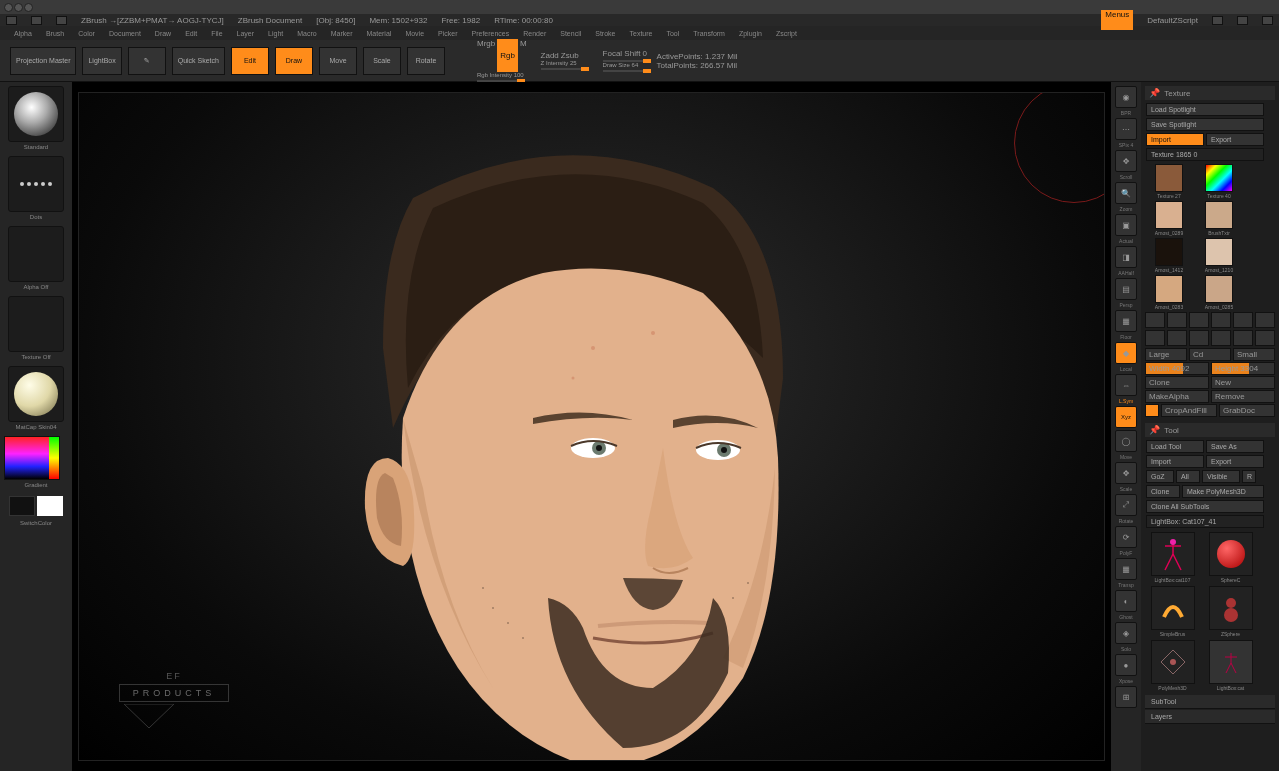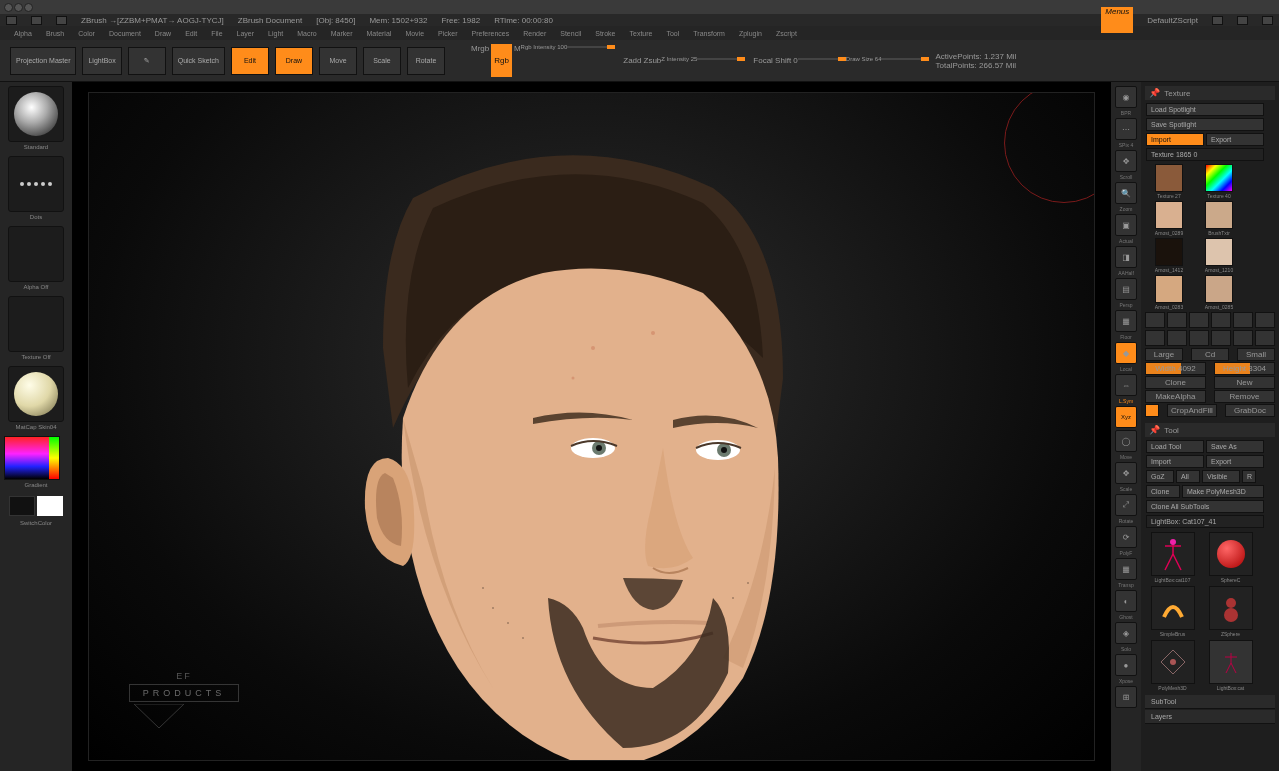--- a/index.html
+++ b/index.html
@@ -5,52 +5,52 @@
 * { margin:0; padding:0; box-sizing:border-box; font-family:Verdana,Arial,sans-serif; font-size:8px; color:#999; user-select:none; }
 body { background:#1a1a1a; width:1279px; height:771px; overflow:hidden; position:relative; }
 
 
 .titlebar { height:14px; background:#3a3a3a; display:flex; align-items:center; }
 .titlebar .dots { display:flex; gap:1px; margin-left:4px; }
 .titlebar .dots span { width:9px; height:9px; border-radius:50%; background:#555; border:1px solid #222; }
 
 
 .infobar { height:12px; background:#282828; display:flex; align-items:center; padding:0 6px; gap:14px; font-size:7px; color:#888; }
-.infobar .orange { background:#ff8c1a; color:#111; padding:0 4px; height:26px; line-height:10px;font-style:italic; }
+.infobar .orange { background:#ff8c1a; color:#111; padding:0 4px; height:20px; line-height:10px; }
 .infobar .tiny { width:11px; height:9px; background:#444; border:1px solid #111; }
 
 
 .menubar { height:14px; background:#252525; display:flex; align-items:center; padding:0 10px; gap:6px; }
 .menubar span { color:#888; font-size:7px; padding:1px 4px; cursor:pointer; }
 
 
 .toolbar { height:42px; background:#2a2a2a; border-bottom:1px solid #111; display:flex; align-items:center; padding:0 10px; gap:6px; }
 .tbtn { background:#333; border:1px solid #111; padding:2px 5px; font-size:7px; color:#aaa; height:28px; display:flex; flex-direction:column; justify-content:center; align-items:center; min-width:38px; }
 .tbtn.on { background:#ff8c1a; color:#111; }
-.tslider { display:flex; flex-direction:row; font-size:7px; color:#aaa; margin-left:2px; }
+.tslider { display:flex; flex-direction:column; font-size:7px; color:#aaa; margin-left:8px; }
 .tslider .bar { width:48px; height:2px; background:#444; margin-top:2px; position:relative; }
 .tslider .bar::after { content:''; position:absolute; right:0; width:8px; height:4px; background:#ff8c1a; top:-1px; }
 .tstat { font-size:7px; color:#888; }
 
 
 .main { display:flex; height:calc(100% - 82px); }
 
 
 .left { width:72px; background:#252525; padding:4px 4px; display:flex; flex-direction:column; gap:2px; }
 .left .slot { width:56px; height:56px; background:#1c1c1c; border:1px solid #111; border-radius:3px; margin:0 auto; display:flex; align-items:center; justify-content:center; overflow:hidden; }
 .left .label { font-size:6px; color:#888; text-align:center; height:10px; }
 .brush-thumb { width:44px; height:44px; border-radius:50%; background:radial-gradient(circle at 40% 35%,#fff,#aaa 40%,#444 80%); }
 .stroke-dots { display:flex; gap:3px; } .stroke-dots i{ width:4px;height:4px;border-radius:50%;background:#ccc; }
 .matcap-ball { width:44px;height:44px;border-radius:50%;background:radial-gradient(circle at 35% 30%,#fffde8,#e0d8a8 50%,#6b6440 100%); }
 .colorpick { width:56px; height:44px; background:linear-gradient(to bottom,#f22,#f2f 40%,#22f 70%,#000); position:relative; border:1px solid #111;}
 .colorpick::before{content:'';position:absolute;right:0;top:0;width:10px;height:100%;background:linear-gradient(to bottom,#0f0,#ff0,#f00);}
 .swatches{display:flex;gap:2px;margin:2px auto;} .swatches div{width:26px;height:20px;} .sw-b{background:#111;border:1px solid #333;} .sw-w{background:#fff;}
 
 
-.canvas-wrap { flex:1; background:#000; position:relative; display:flex; align-items:center; justify-content:flex-end; padding:10px 16px; }
+.canvas-wrap { flex:1; background:#000; position:relative; display:flex; align-items:center; justify-content:flex-end; padding:10px 6px; }
 .canvas { width:100%; height:100%; background:radial-gradient(ellipse at 50% 40%, #2e2e2e 0%, #0a0a0a 70%,#000 100%); border:1px solid #222; position:relative; overflow:hidden; }
 .head { position:absolute; left:50%; top:50%; transform:translate(-55%,-46%); }
 .ring { position:absolute; right:-30px; top:-10px; width:120px; height:120px; border:1px solid #7a1a1a; border-radius:50%; }
 .logo { position:absolute; left:40px; bottom:30px; width:110px; opacity:.6; text-align:center; }
 .logo-top{font-size:9px;letter-spacing:2px;color:#888;} .logo-mid{border:1px solid #555;padding:3px 8px;letter-spacing:4px;font-size:9px;color:#aaa;margin-top:3px;}
 .logo svg{margin-top:2px;}
 
 
 .shelf { width:30px; background:#252525; display:flex; flex-direction:column; align-items:center; padding:4px 0; gap:2px; }
 .shelf .ic { width:22px; height:22px; background:#333; border:1px solid #111; border-radius:2px; display:flex; align-items:center; justify-content:center; }
@@ -63,21 +63,21 @@
 .section-hdr .pin{ font-size:9px;margin-right:4px;color:#888;}
 .rbtn { background:#333; border:1px solid #111; font-size:7px; color:#aaa; padding:2px 4px; margin:1px; display:inline-block; }
 .rbtn.on { background:#ff8c1a; color:#111; }
 .rbtn.half { width:58px; }
 .thumb-grid { display:flex; flex-wrap:wrap; gap:2px; margin:2px 0; }
 .thumb-grid .th { width:48px; display:flex; flex-direction:column; align-items:center; }
 .thumb-grid .th .img { width:28px; height:28px; background:#444; border:1px solid #111; }
 .thumb-grid .th .cap{font-size:5px;color:#888;margin-top:1px;}
 .mini-row { display:flex; gap:2px; margin:2px 0;}
 .mini-row .m{width:20px;height:16px;background:#333;border:1px solid #111;}
-.slider-row { display:flex; gap:8px; margin:1px 0;text-align:center;}
+.slider-row { display:flex; gap:2px; margin:1px 0;}
 .slider-row .s{flex:1;background:#333;border:1px solid #111;padding:1px 3px;font-size:6px;color:#999;position:relative;}
 .slider-row .s.on::after{content:'';position:absolute;left:0;top:0;bottom:0;width:60%;background:#ff8c1a;opacity:.9;}
 .slider-row .s span{position:relative;z-index:1;}
 .tool-thumbs { display:flex; flex-wrap:wrap; gap:3px; margin:3px 0;}
 .tool-thumbs .tt{width:55px;display:flex;flex-direction:column;align-items:center;}
 .tool-thumbs .tt .im{width:44px;height:44px;background:#222;border:1px solid #111;display:flex;align-items:center;justify-content:center;}
 .tool-thumbs .tt .cp{font-size:5px;color:#888;margin-top:1px;}
 .sub-list { display:flex;flex-direction:column;gap:1px;margin-top:4px;}
 .sub-list .it{background:#2a2a2a;padding:3px 6px;font-size:7px;color:#aaa;border-bottom:1px solid #111;}
 svg { display:block; }

